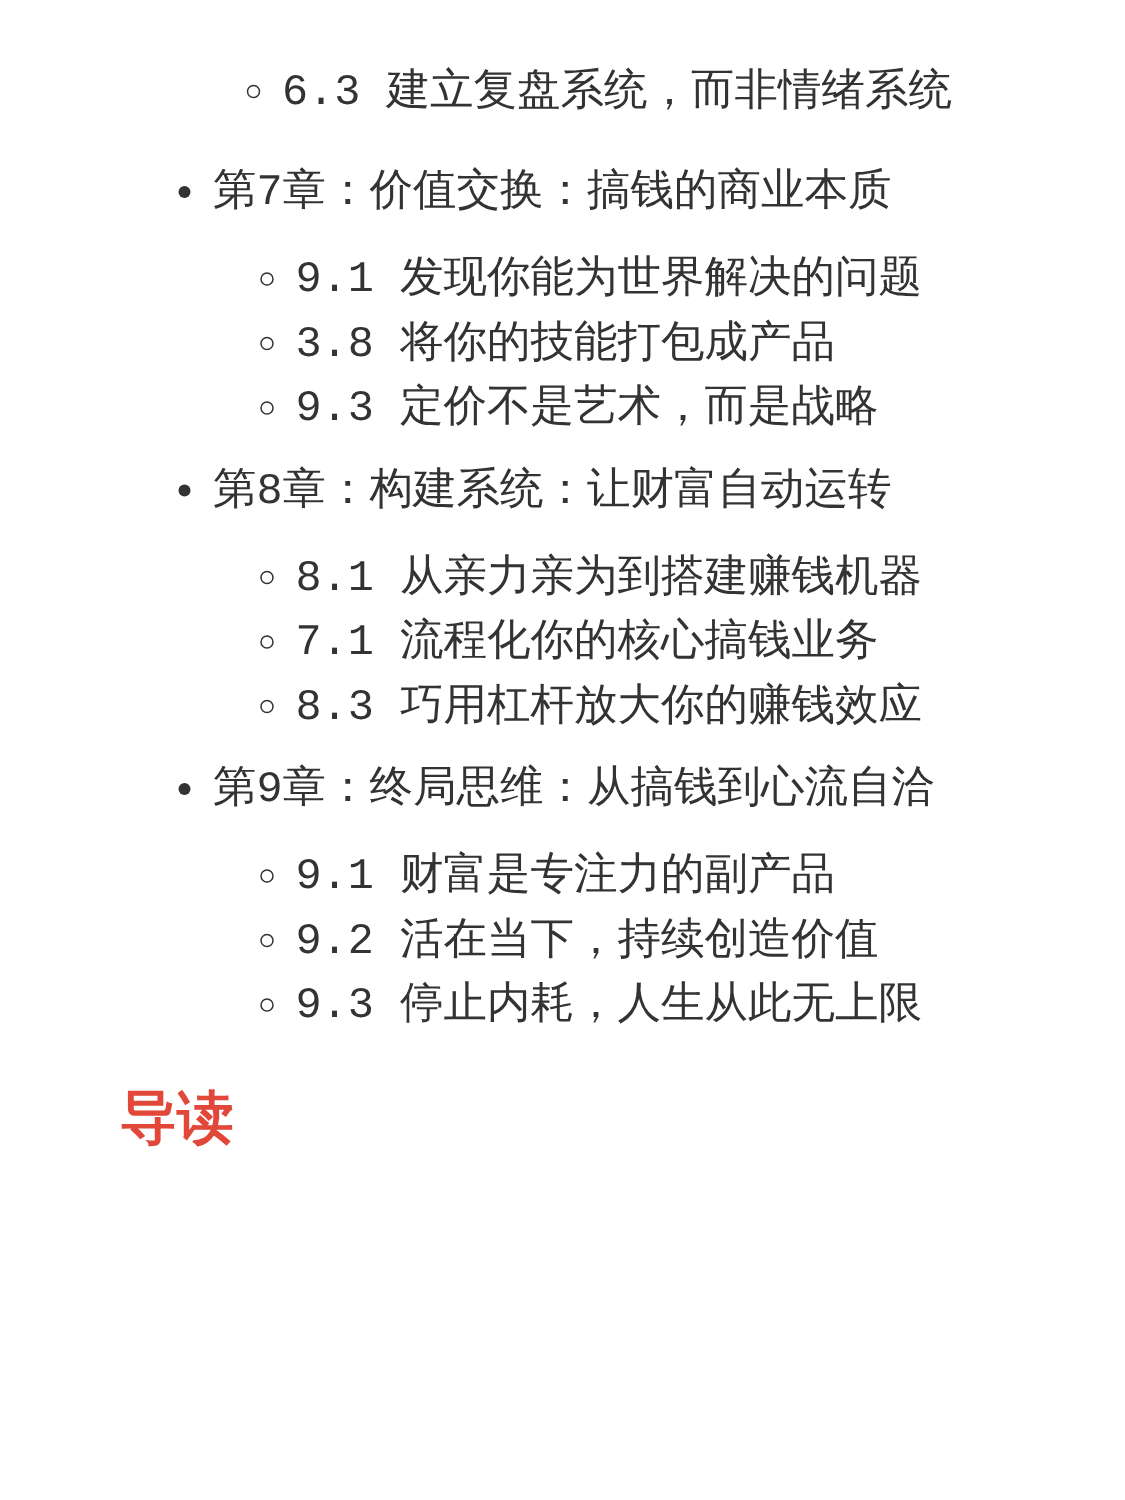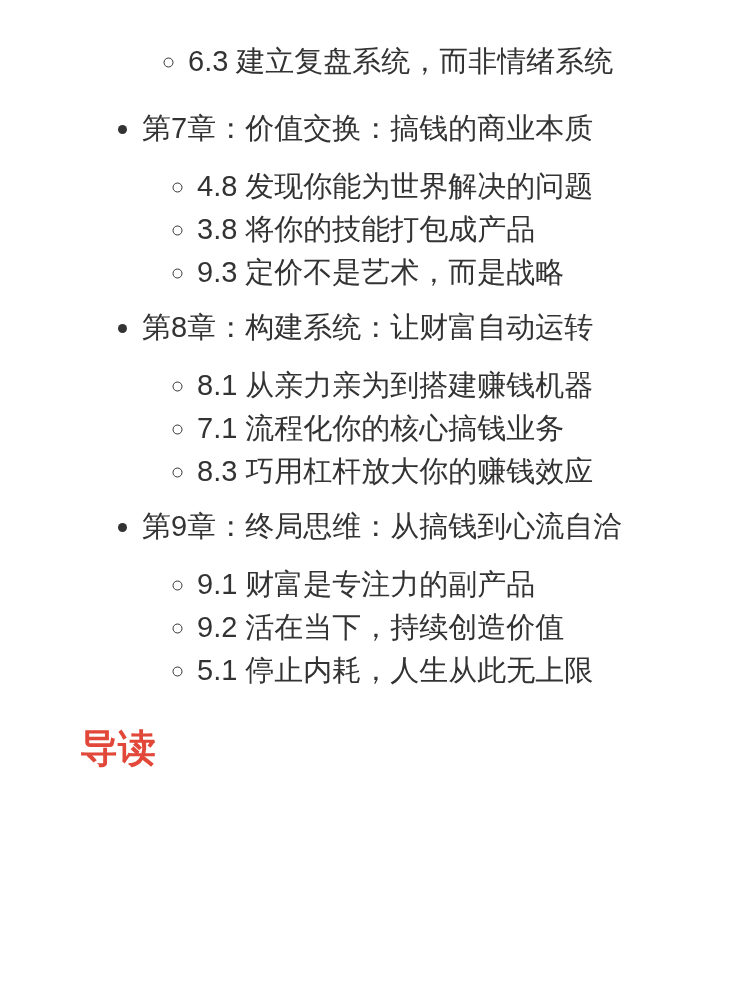--- a/index.html
+++ b/index.html
@@ -12,21 +12,21 @@
     margin: 0;
     padding: 0;
     background: var(--bg);
   }
   .page {
     width: 750px;
     height: 1000px;
     overflow: hidden;
     background: var(--bg);
     padding: 40px 74px 30px 80px;
-    font-family: Liberation Sans, sans-serif;
+    font-family: Liberation Mono, monospace;
     color: var(--text);
   }
   ul.toc {
     list-style: disc;
     margin: 0;
     padding: 0 0 0 53px;
     font-size: 29px;
   }
   ul.toc > li {
     line-height: 43px;
@@ -69,31 +69,31 @@
 
 <div class="page">
   <ul class="toc">
     <li class="partial-chapter">
       <ul class="sub-list">
         <li>6.3 建立复盘系统，而非情绪系统</li>
       </ul>
     </li>
 
   <li><span>第7章：价值交换：搞钱的商业本质</span><ul class="sub-list">
-          <li>4.8 发现你能为世界解决的问题</li>
+          <li>9.1 发现你能为世界解决的问题</li>
           <li>3.8 将你的技能打包成产品</li>
           <li>9.3 定价不是艺术，而是战略</li>
         </ul></li>
       <li><span>第8章：构建系统：让财富自动运转</span><ul class="sub-list">
           <li>8.1 从亲力亲为到搭建赚钱机器</li>
           <li>7.1 流程化你的核心搞钱业务</li>
           <li>8.3 巧用杠杆放大你的赚钱效应</li>
         </ul></li>
       <li><span>第9章：终局思维：从搞钱到心流自洽</span><ul class="sub-list">
           <li>9.1 财富是专注力的副产品</li>
           <li>9.2 活在当下，持续创造价值</li>
-          <li>5.1 停止内耗，人生从此无上限</li>
+          <li>9.3 停止内耗，人生从此无上限</li>
         </ul></li>
     </ul>
 
   <h2 class="section-heading">导读</h2>
 
 </div>
 
 </body></html>

